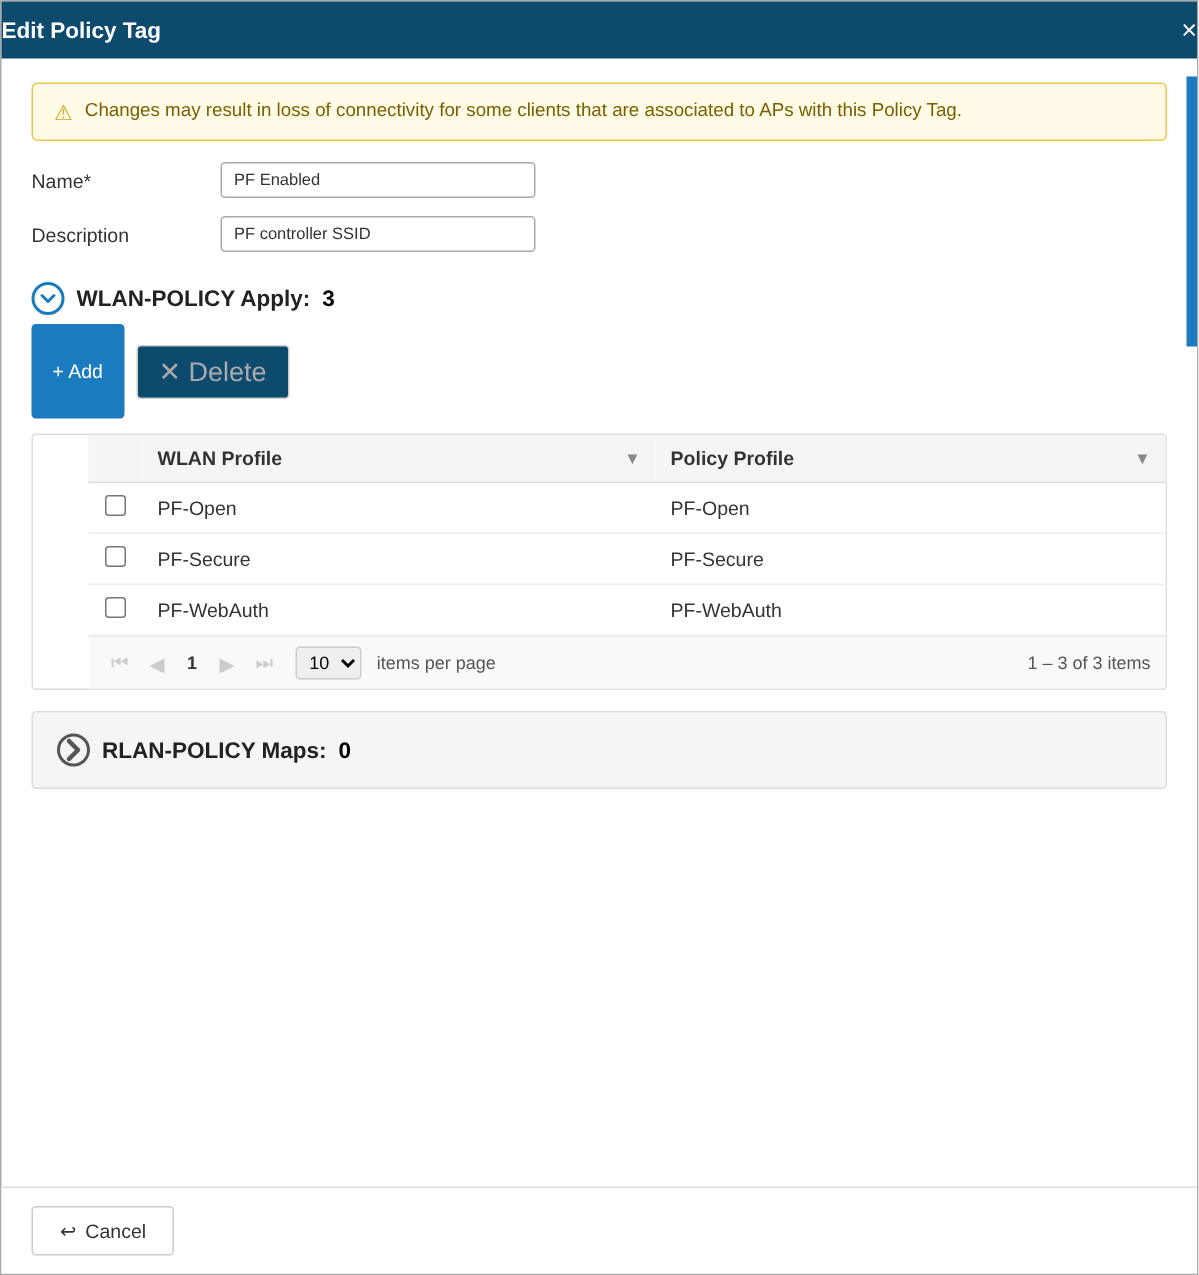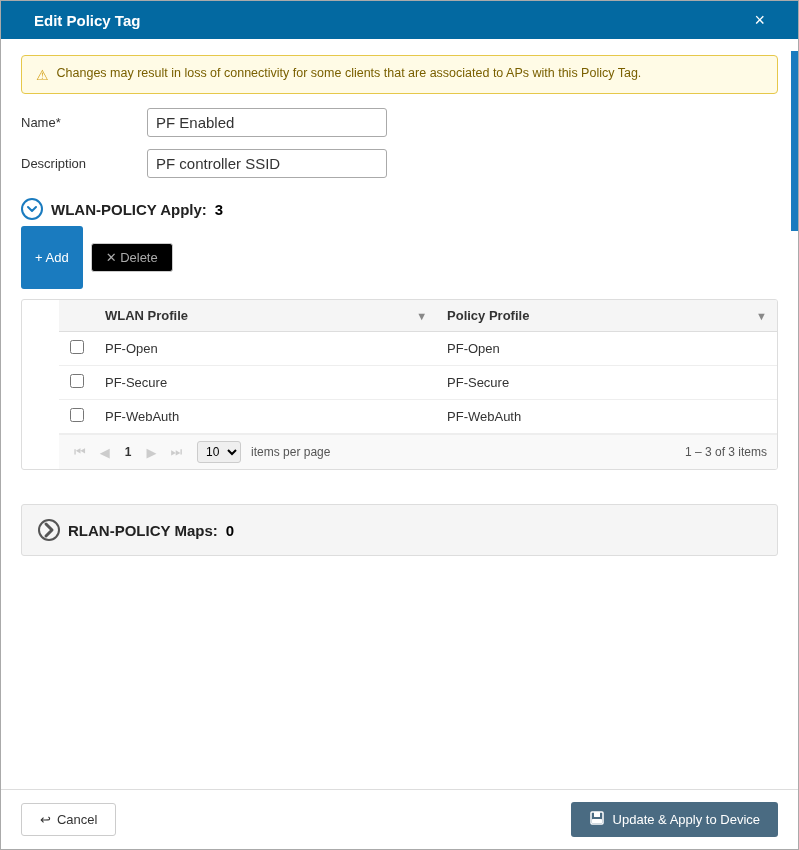--- a/index.html
+++ b/index.html
@@ -17,23 +17,23 @@
     .modal {
       width: 799px;
       height: 850px;
       background: #fff;
       display: flex;
       flex-direction: column;
       border: 1px solid #aaa;
       position: relative;
     }
     .modal-header {
-      background: #0369a1;
+      background: #0c4a6e;
       color: #fff;
-      padding: 10px 33px;
+      padding: 10px 0;
       font-size: 15px;
       font-weight: bold;
       display: flex;
       align-items: center;
       justify-content: space-between;
       flex-shrink: 0;
     }
     .modal-header .close-btn {
       color: #fff;
       font-size: 18px;
@@ -80,22 +80,22 @@
     .form-label {
       width: 110px;
       font-weight: normal;
       color: #333;
       flex-shrink: 0;
     }
     .form-input {
       border: 1px solid #aaa;
       border-radius: 3px;
       padding: 5px 8px;
-      font-size: 15px;
-      width: 240px;
+      font-size: 11px;
+      width: 210px;
       color: #333;
       background: #fff;
     }
     .section-header {
       display: flex;
       align-items: center;
       gap: 8px;
       padding: 6px 0;
     }
     .section-chevron {
@@ -133,26 +133,26 @@
       border: none;
       border-radius: 3px;
       padding: 24px 14px;
       font-size: 13px;
       cursor: pointer;
       display: flex;
       align-items: center;
       gap: 5px;
     }
     .btn-delete {
-      background: #000000;
+      background: #0c4a6e;
       color: #aaa;
       border: 1px solid #ccc;
       border-radius: 3px;
       padding: 6px 14px;
-      font-size: 13px;
+      font-size: 18px;
       cursor: default;
       display: flex;
       align-items: center;
       gap: 5px;
     }
     .table-container {
       border: 1px solid #ddd;
       border-radius: 3px;
       overflow: hidden;
       padding-left: 37px;
@@ -235,21 +235,20 @@
       margin: 0 6px;
     }
     .section-collapsed {
       background: #f5f5f5;
       border: 1px solid #ddd;
       border-radius: 3px;
       padding: 14px 16px;
       display: flex;
       align-items: center;
       gap: 8px;
-      margin-top: 20px;
     }
     .section-chevron-right {
       width: 22px;
       height: 22px;
       border: 2px solid #555;
       border-radius: 50%;
       display: flex;
       align-items: center;
       justify-content: center;
       cursor: pointer;
@@ -423,25 +422,15 @@
 
   </div>
 
   <div class="scrollbar-thumb"></div>
 
   <div class="modal-footer">
     <button class="btn-cancel">
       <span>↩</span>
       <span>Cancel</span>
     </button>
-    <button class="btn-update">
-      <span>
-        <svg width="16" height="16" viewBox="0 0 16 16" fill="none" xmlns="http://www.w3.org/2000/svg">
-          <rect x="2" y="2" width="12" height="12" rx="1" stroke="white" stroke-width="1.5"></rect>
-          <rect x="5" y="2" width="6" height="5" rx="0.5" fill="white"></rect>
-          <rect x="3" y="9" width="10" height="4" rx="0.5" fill="white"></rect>
-        </svg>
-      </span>
-      <span>Update &amp; Apply to Device</span>
-    </button>
   </div>
 
 </div>
 
 </body></html>

